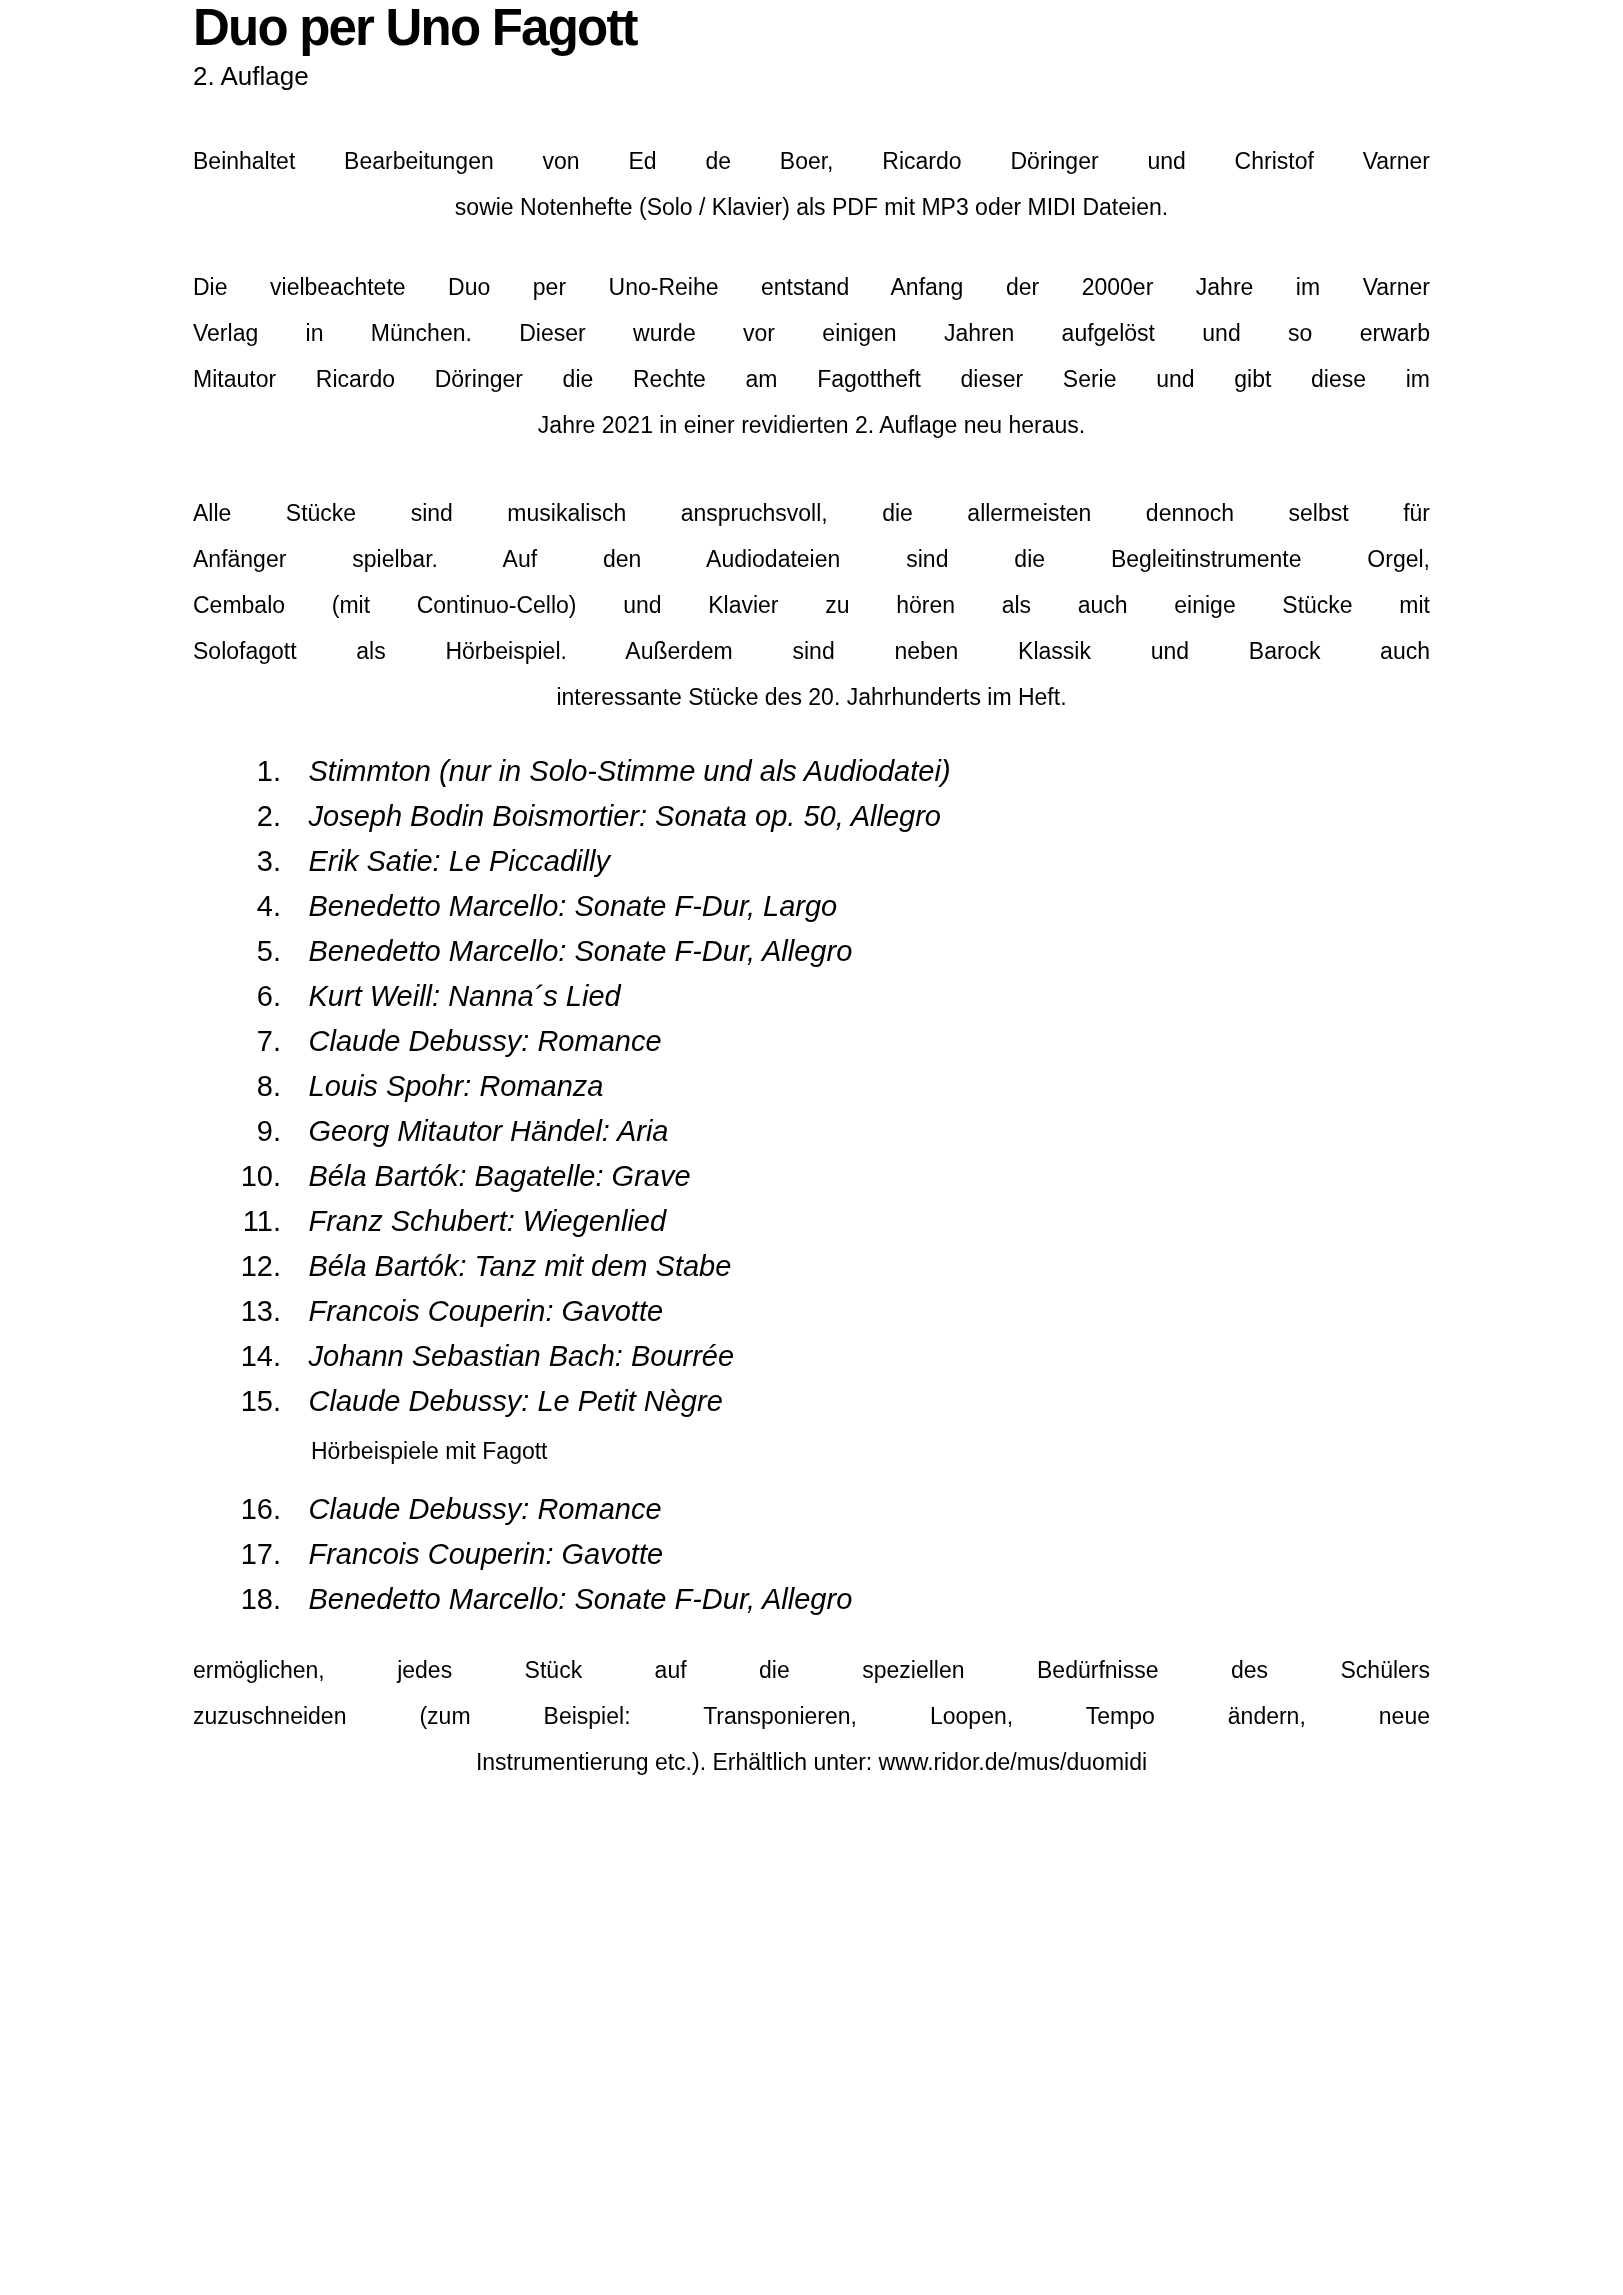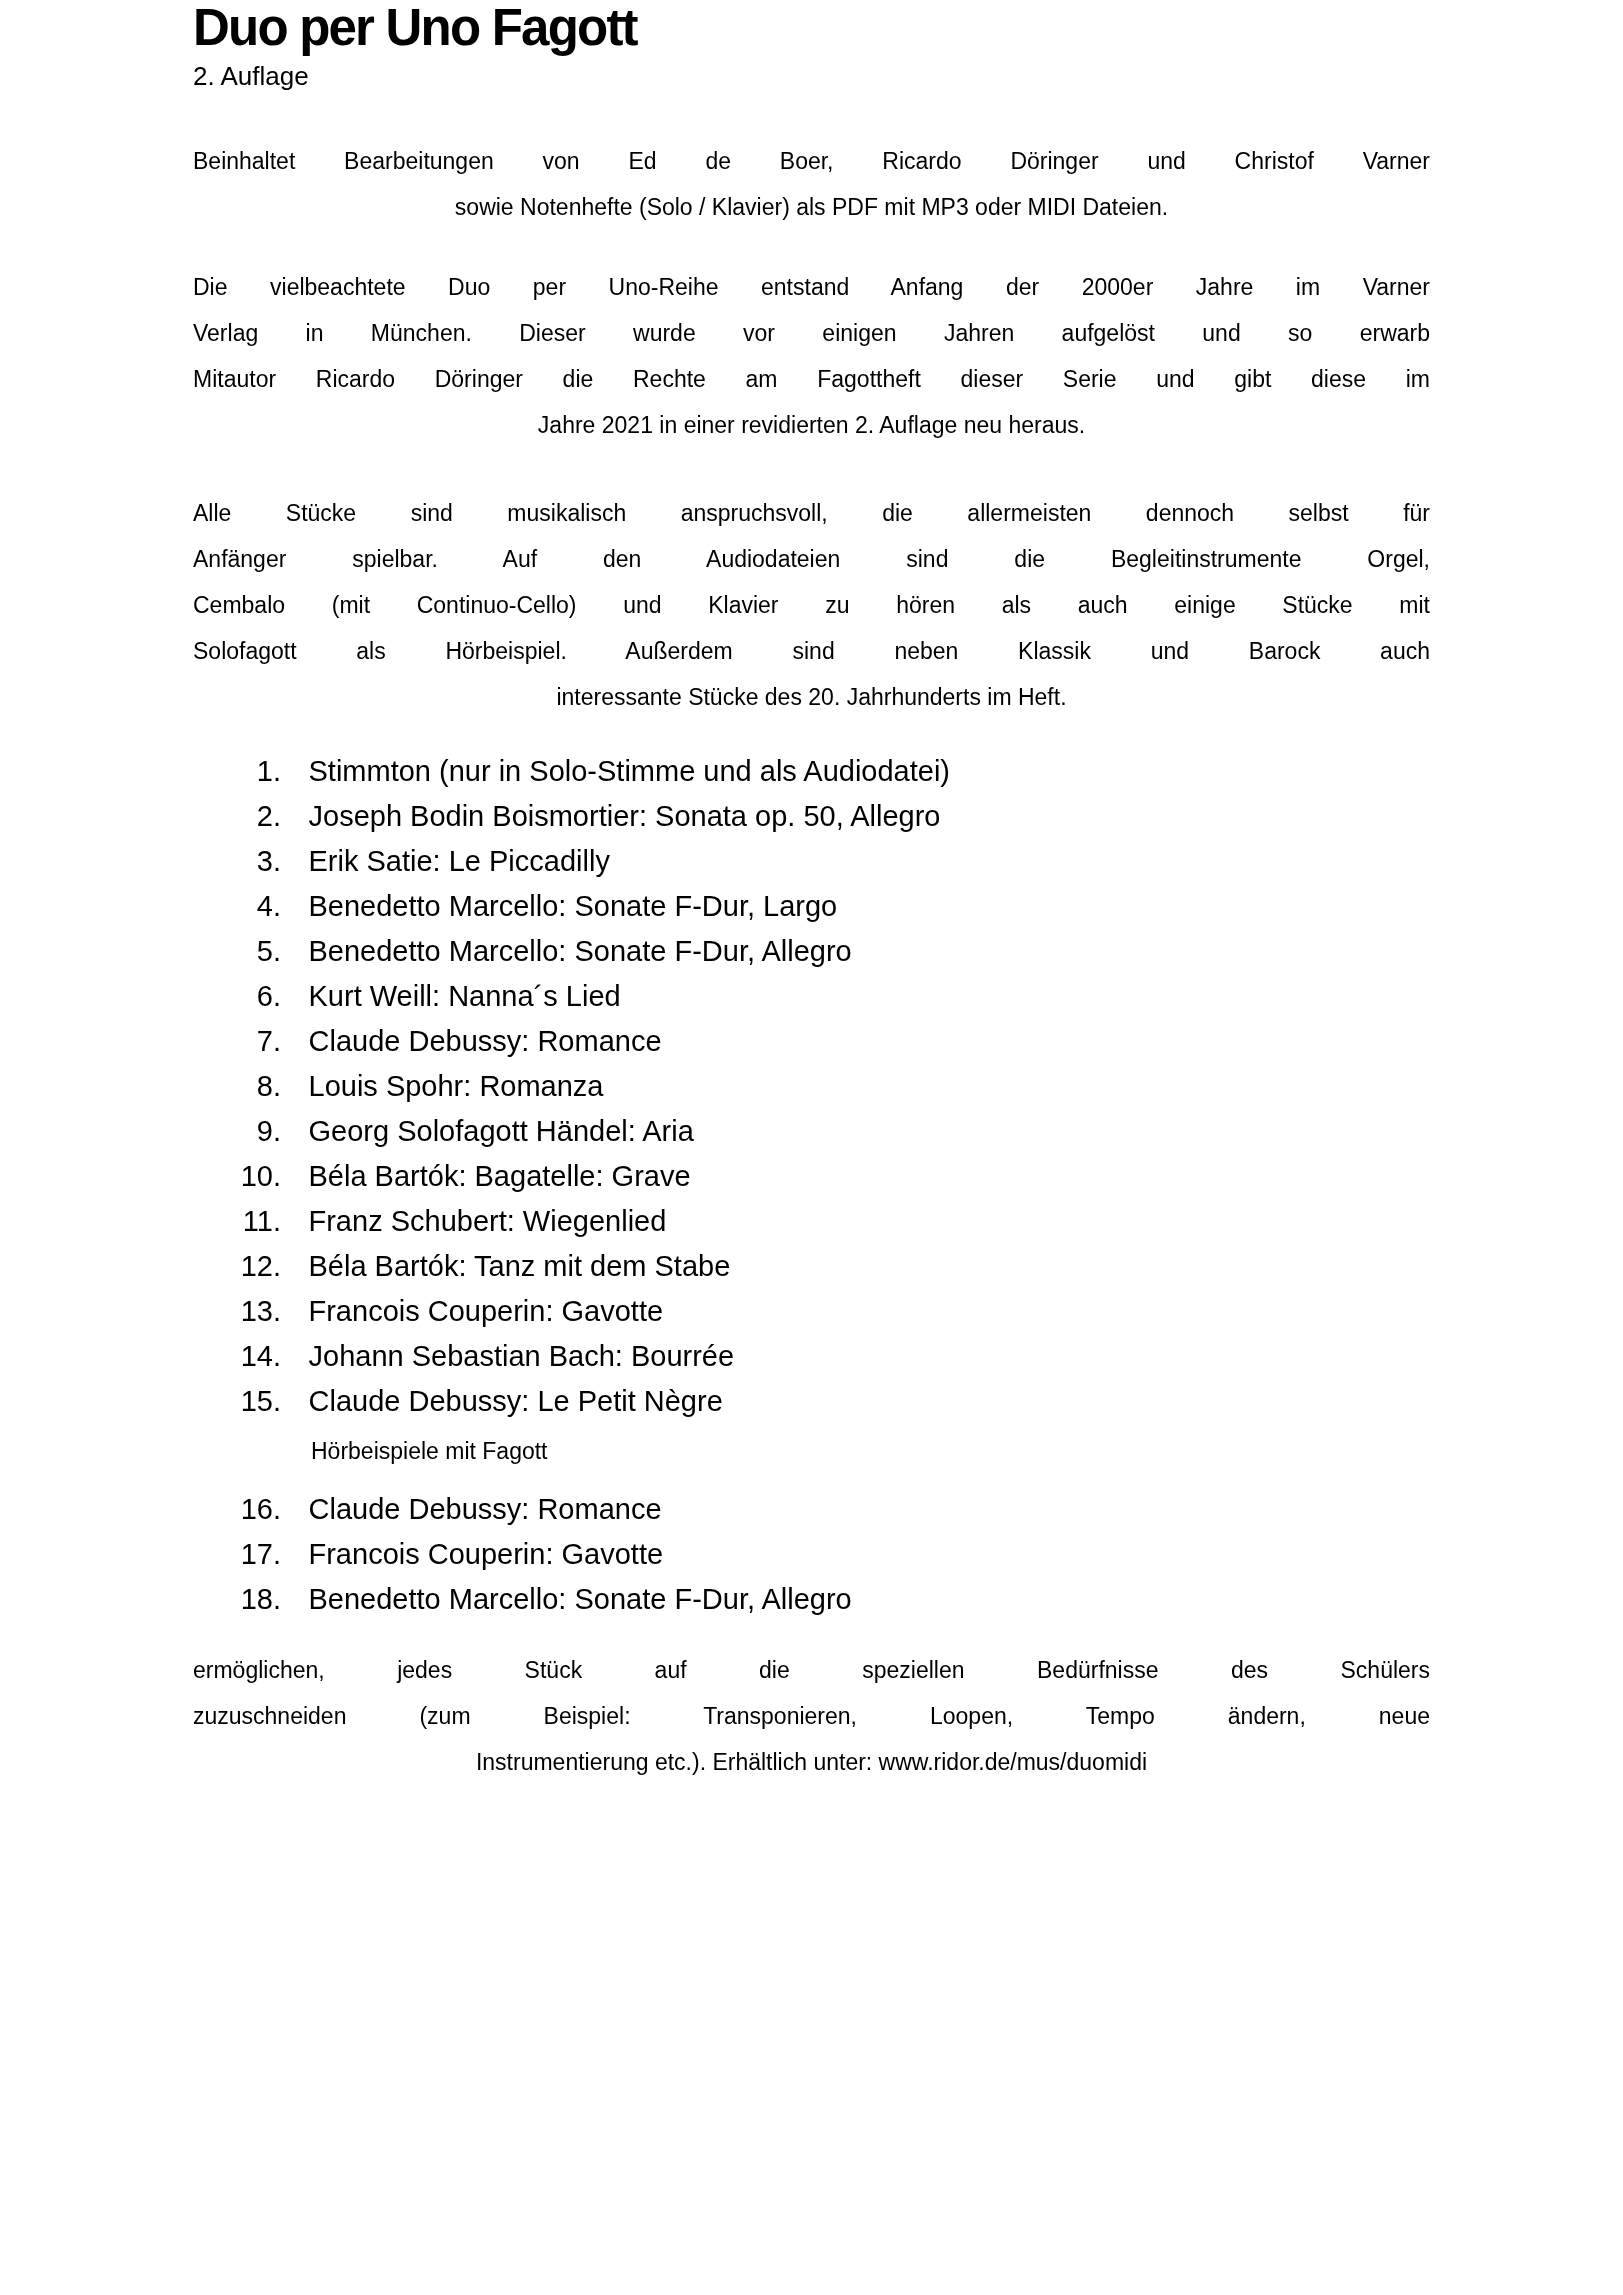--- a/index.html
+++ b/index.html
@@ -51,21 +51,21 @@
   .li {
     display: flex;
     line-height: 45px;
   }
   .num {
     flex: none;
     width: 65px;
     margin-left: 23px;
     text-align: right;
   }
-  .txt { margin-left: 27.5px; }
+  .txt { margin-left: 27.5px; font-style: italic; }
   .section-heading {
     margin-top: 5.2px;
     margin-left: 118px;
     font-size: 23px;
     line-height: 45px;
   }
   .list2 { margin-top: 13px; }
   .p4 { margin-top: 25px; }
 </style>
 </head>
@@ -126,21 +126,21 @@
         <div class="li">
           <span class="num">7.</span>
           <span class="txt">Claude Debussy: Romance</span>
         </div>
         <div class="li">
           <span class="num">8.</span>
           <span class="txt">Louis Spohr: Romanza</span>
         </div>
         <div class="li">
           <span class="num">9.</span>
-          <span class="txt">Georg Solofagott Händel: Aria</span>
+          <span class="txt">Georg Mitautor Händel: Aria</span>
         </div>
         <div class="li">
           <span class="num">10.</span>
           <span class="txt">Béla Bartók: Bagatelle: Grave</span>
         </div>
         <div class="li">
           <span class="num">11.</span>
           <span class="txt">Franz Schubert: Wiegenlied</span>
         </div>
         <div class="li">

